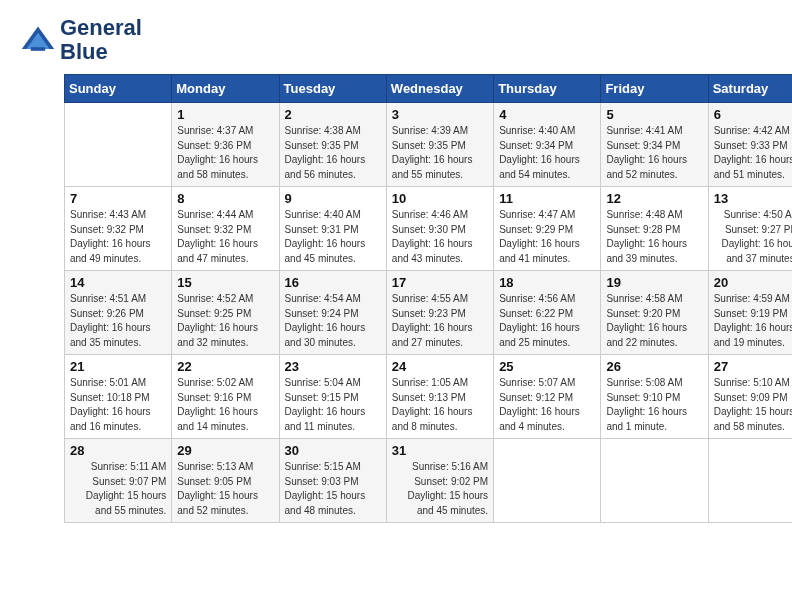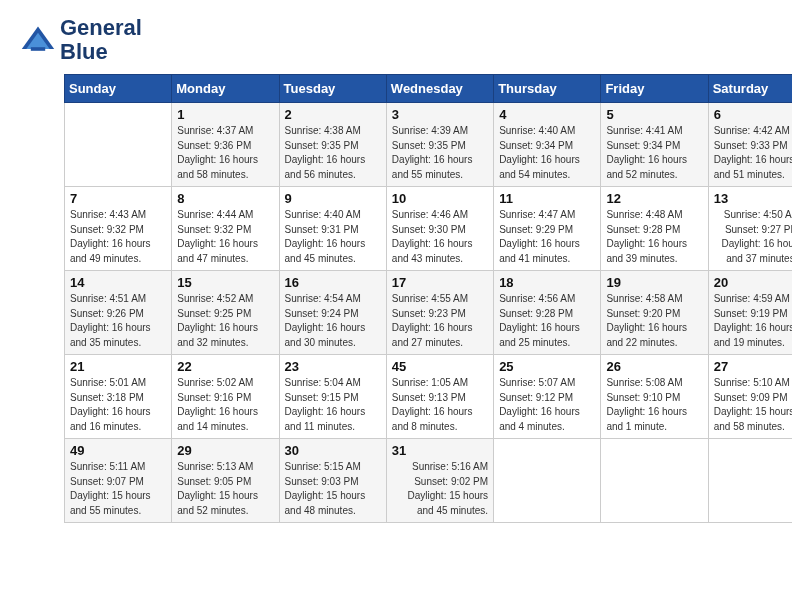--- a/index.html
+++ b/index.html
@@ -244,21 +244,21 @@
         <td>
           <span class="day-number">17</span>
           <div class="day-info" style="white-space: pre-line;">Sunrise: 4:55 AM
 Sunset: 9:23 PM
 Daylight: 16 hours
 and 27 minutes.</div>
         </td>
         <td>
           <span class="day-number">18</span>
           <div class="day-info" style="white-space: pre-line;">Sunrise: 4:56 AM
-Sunset: 9:28 PM
+Sunset: 6:22 PM
 Daylight: 16 hours
 and 25 minutes.</div>
         </td>
         <td>
           <span class="day-number">19</span>
           <div class="day-info" style="white-space: pre-line;">Sunrise: 4:58 AM
 Sunset: 9:20 PM
 Daylight: 16 hours
 and 22 minutes.</div>
         </td>
@@ -267,40 +267,40 @@
           <div class="day-info" style="white-space: pre-line;">Sunrise: 4:59 AM
 Sunset: 9:19 PM
 Daylight: 16 hours
 and 19 minutes.</div>
         </td>
       </tr>
       <tr>
         <td>
           <span class="day-number">21</span>
           <div class="day-info" style="white-space: pre-line;">Sunrise: 5:01 AM
-Sunset: 3:18 PM
+Sunset: 10:18 PM
 Daylight: 16 hours
 and 16 minutes.</div>
         </td>
         <td>
           <span class="day-number">22</span>
           <div class="day-info" style="white-space: pre-line;">Sunrise: 5:02 AM
 Sunset: 9:16 PM
 Daylight: 16 hours
 and 14 minutes.</div>
         </td>
         <td>
           <span class="day-number">23</span>
           <div class="day-info" style="white-space: pre-line;">Sunrise: 5:04 AM
 Sunset: 9:15 PM
 Daylight: 16 hours
 and 11 minutes.</div>
         </td>
         <td>
-          <span class="day-number">45</span>
+          <span class="day-number">24</span>
           <div class="day-info" style="white-space: pre-line;">Sunrise: 1:05 AM
 Sunset: 9:13 PM
 Daylight: 16 hours
 and 8 minutes.</div>
         </td>
         <td>
           <span class="day-number">25</span>
           <div class="day-info" style="white-space: pre-line;">Sunrise: 5:07 AM
 Sunset: 9:12 PM
 Daylight: 16 hours
@@ -316,22 +316,22 @@
         <td>
           <span class="day-number">27</span>
           <div class="day-info" style="white-space: pre-line;">Sunrise: 5:10 AM
 Sunset: 9:09 PM
 Daylight: 15 hours
 and 58 minutes.</div>
         </td>
       </tr>
       <tr>
         <td>
-          <span class="day-number">49</span>
-          <div class="day-info" style="white-space: pre-line;">Sunrise: 5:11 AM
+          <span class="day-number">28</span>
+          <div class="day-info" style="white-space: pre-line; text-align: right;">Sunrise: 5:11 AM
 Sunset: 9:07 PM
 Daylight: 15 hours
 and 55 minutes.</div>
         </td>
         <td>
           <span class="day-number">29</span>
           <div class="day-info" style="white-space: pre-line;">Sunrise: 5:13 AM
 Sunset: 9:05 PM
 Daylight: 15 hours
 and 52 minutes.</div>

